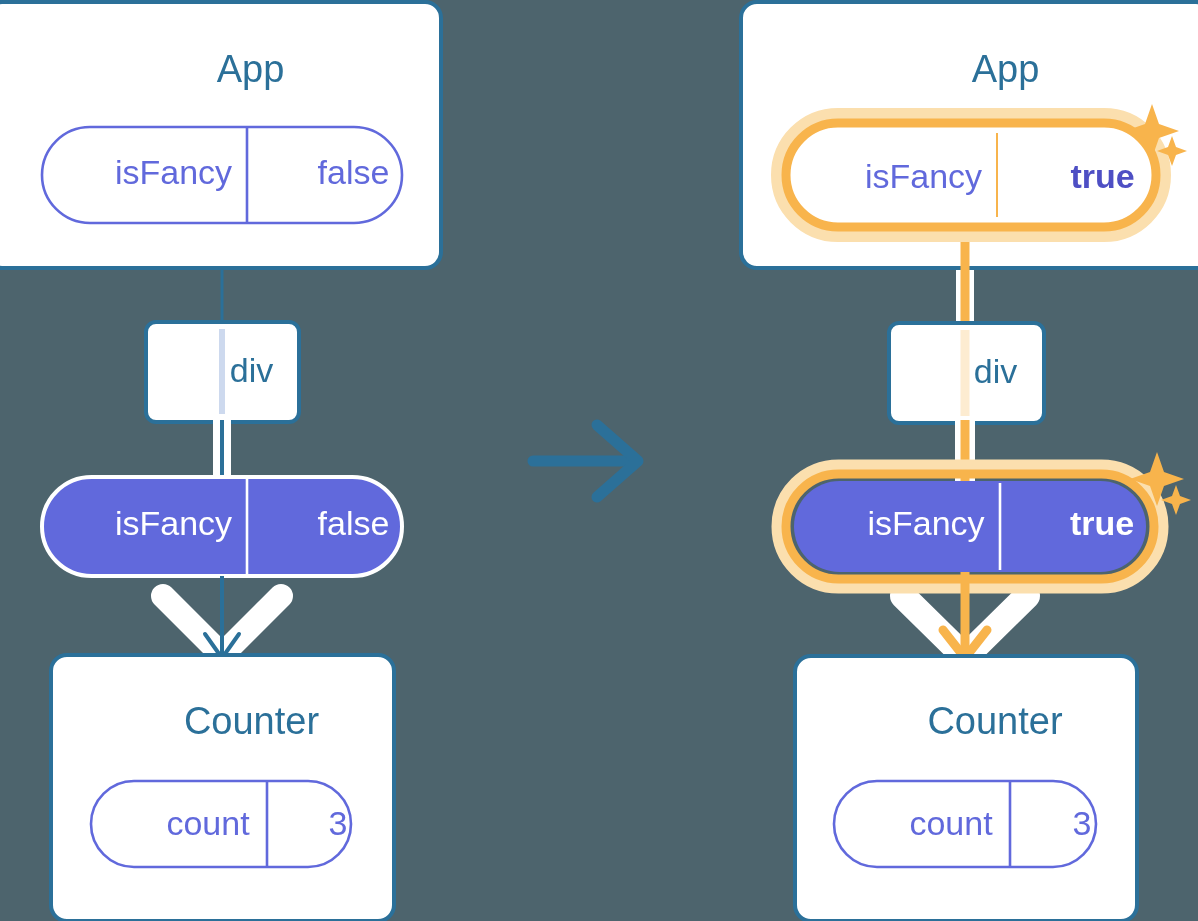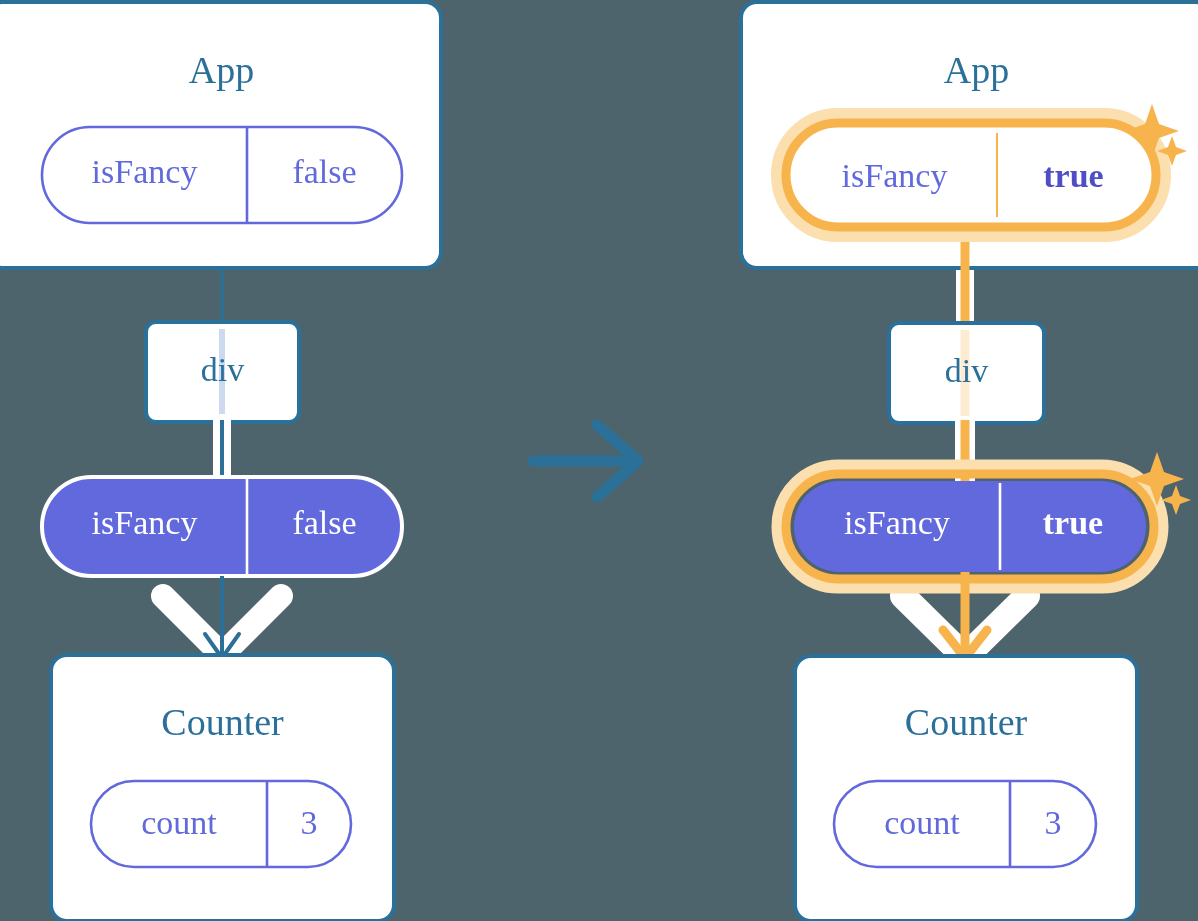--- a/index.html
+++ b/index.html
@@ -18,21 +18,22 @@
     width: 1198px;
     height: 921px;
     background: #4d646d;
   }
   #stage > svg {
     position: absolute;
     left: 0;
     top: 0;
   }
   .lbl {
-    font-family: Liberation Serif, serif;
+    font-family: Liberation Sans, sans-serif;
+    padding-left: 29px;
   }
 </style>
 </head>
 <body>
 
 <div id="stage">
 
   <svg width="1198" height="921" viewBox="0 0 1198 921">
     <defs>
       <filter id="glowOrange" x="-60%" y="-60%" width="220%" height="220%">

